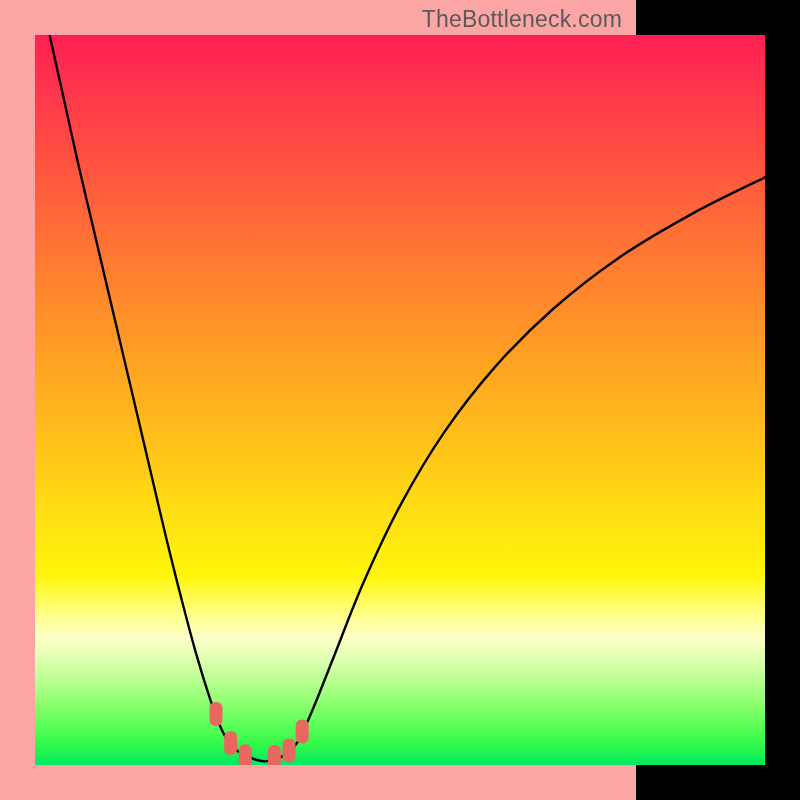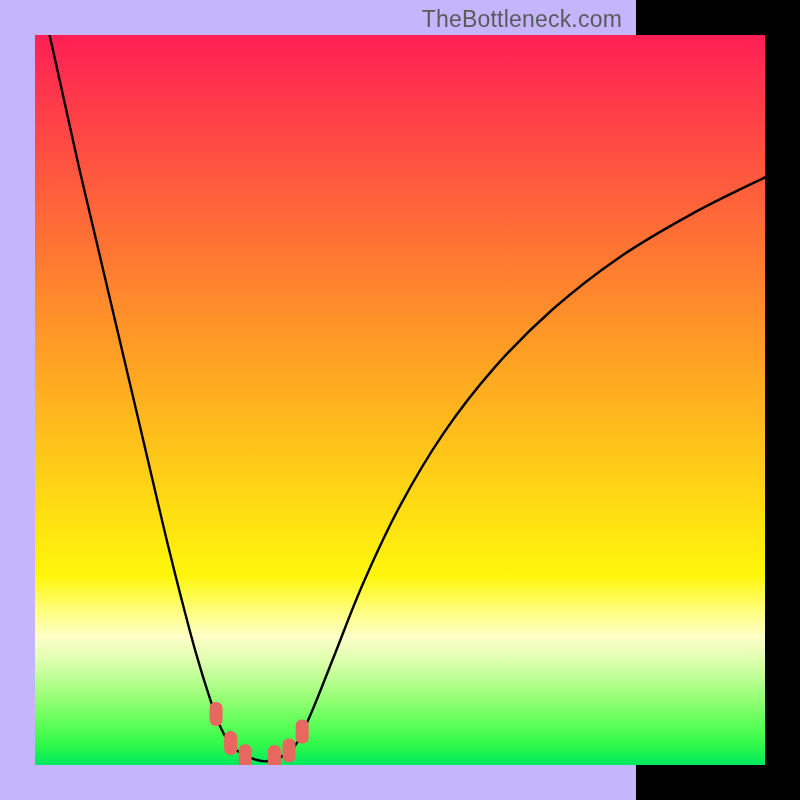--- a/index.html
+++ b/index.html
@@ -10,21 +10,21 @@
     background: #000;
     overflow: hidden;
     font-family: Arial, Helvetica, sans-serif;
   }
   .frame {
     position: absolute;
     top: 0;
     left: 0;
     width: 636px;
     height: 800px;
-    background: #c4b5fd;
+    background: #fca5a5;
   }
   .plot-area {
     position: absolute;
     top: 35px;
     left: 35px;
     width: 730px;
     height: 730px;
   }
   .gradient-bg {
     position: absolute;

